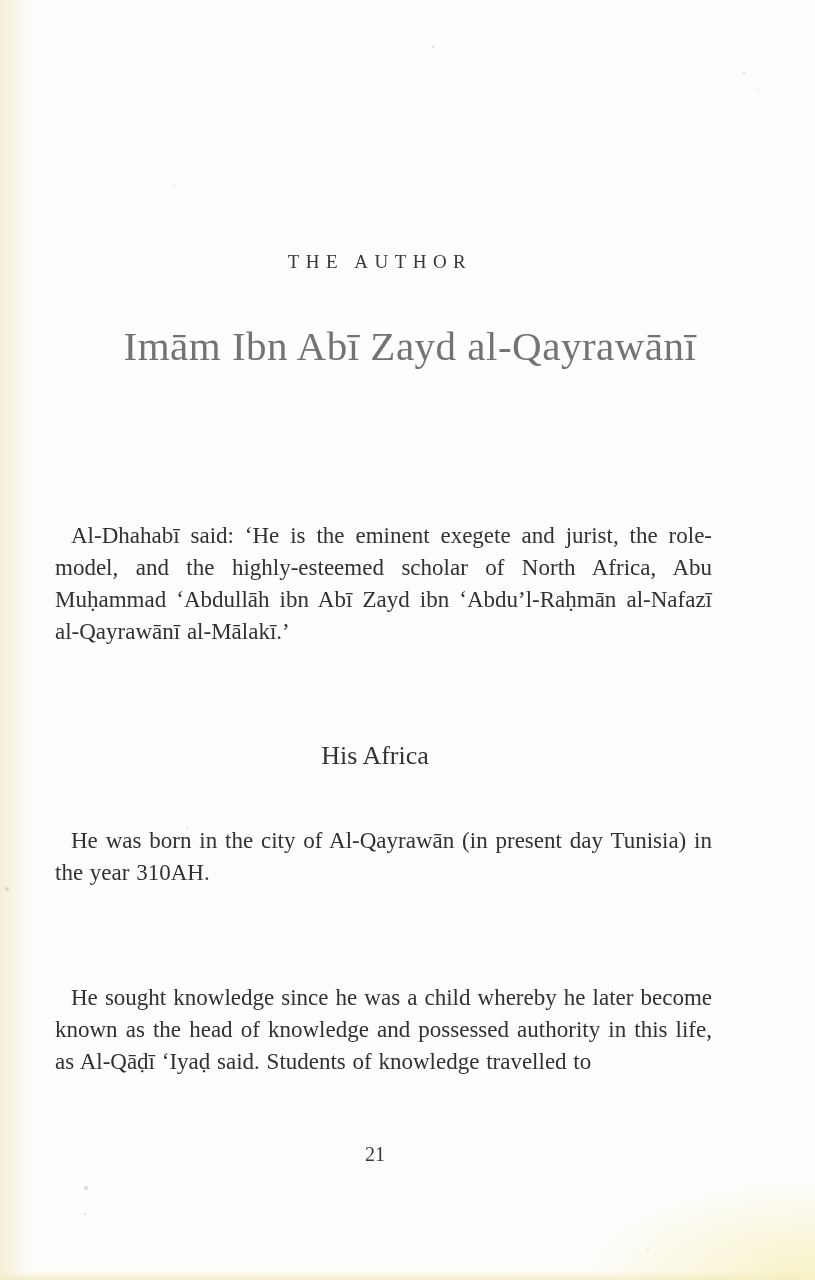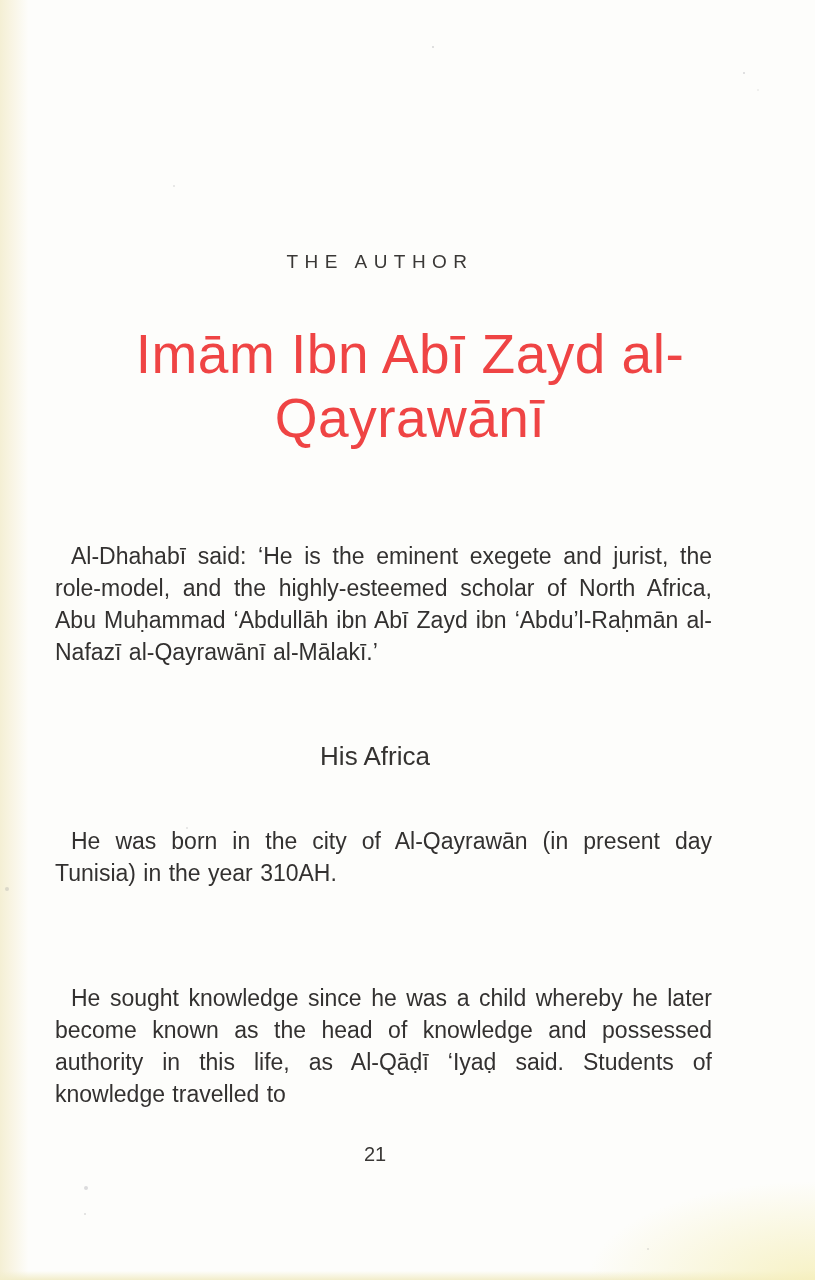--- a/index.html
+++ b/index.html
@@ -7,21 +7,21 @@
     padding: 0;
     background: #ffffff;
   }
   .page {
     position: relative;
     width: 815px;
     height: 1280px;
     margin: 0;
     background: #fdfdfb;
     overflow: hidden;
-    font-family: Liberation Sans, sans-serif;
+    font-family: Liberation Serif, serif;
     color: #333130;
   }
   
   .edge-left {
     position: absolute;
     left: 0; top: 0;
     width: 30px; height: 100%;
     background: linear-gradient(90deg, #f4efd4 0%, #f8f4e2 35%, rgba(255,255,255,0) 95%);
   }
   
@@ -65,23 +65,23 @@
     font-size: 19px;
     letter-spacing: 0.34em;
     color: #3a3836;
   }
   .title {
     position: absolute;
     top: 322px; left: 90px;
     width: 640px;
     margin: 0;
     text-align: center;
-    font-size: 55px;
+    font-size: 41px;
     font-weight: normal;
-    color: #ef4444;
+    color: #737373;
     letter-spacing: 0.5px;
   }
   .heading {
     position: absolute;
     left: 50px;
     width: 650px;
     margin: 0;
     text-align: center;
     font-size: 26px;
     font-weight: normal;
@@ -95,21 +95,21 @@
     left: 55px;
     width: 657px;
     margin: 0;
     font-size: 23px;
     line-height: 32px;
     text-align: justify;
     text-indent: 16px;
     color: #333130;
     word-spacing: 1px;
   }
-  .p1 { top: 540px; }
+  .p1 { top: 520px; }
   .p2 { top: 825px; }
   .p3 { top: 982px; }
   .pagenum {
     position: absolute;
     top: 1143px; left: 50px;
     width: 650px;
     text-align: center;
     font-size: 20px;
     color: #3a3836;
   }

